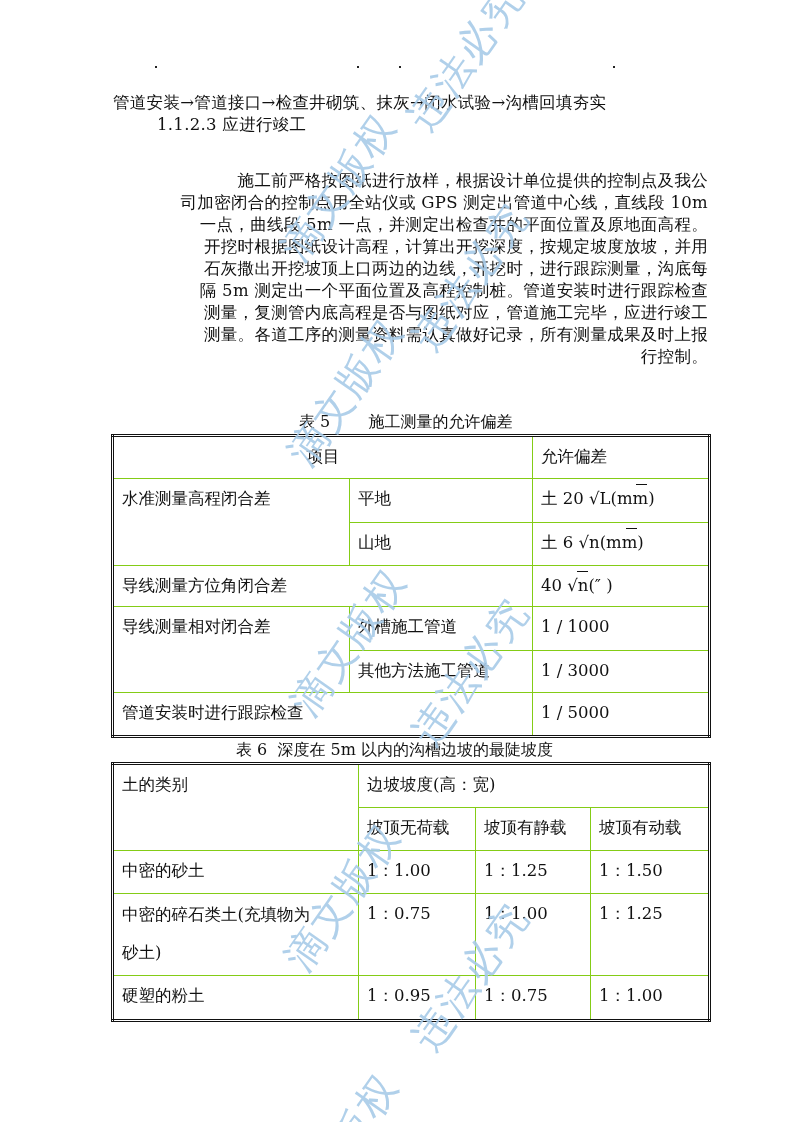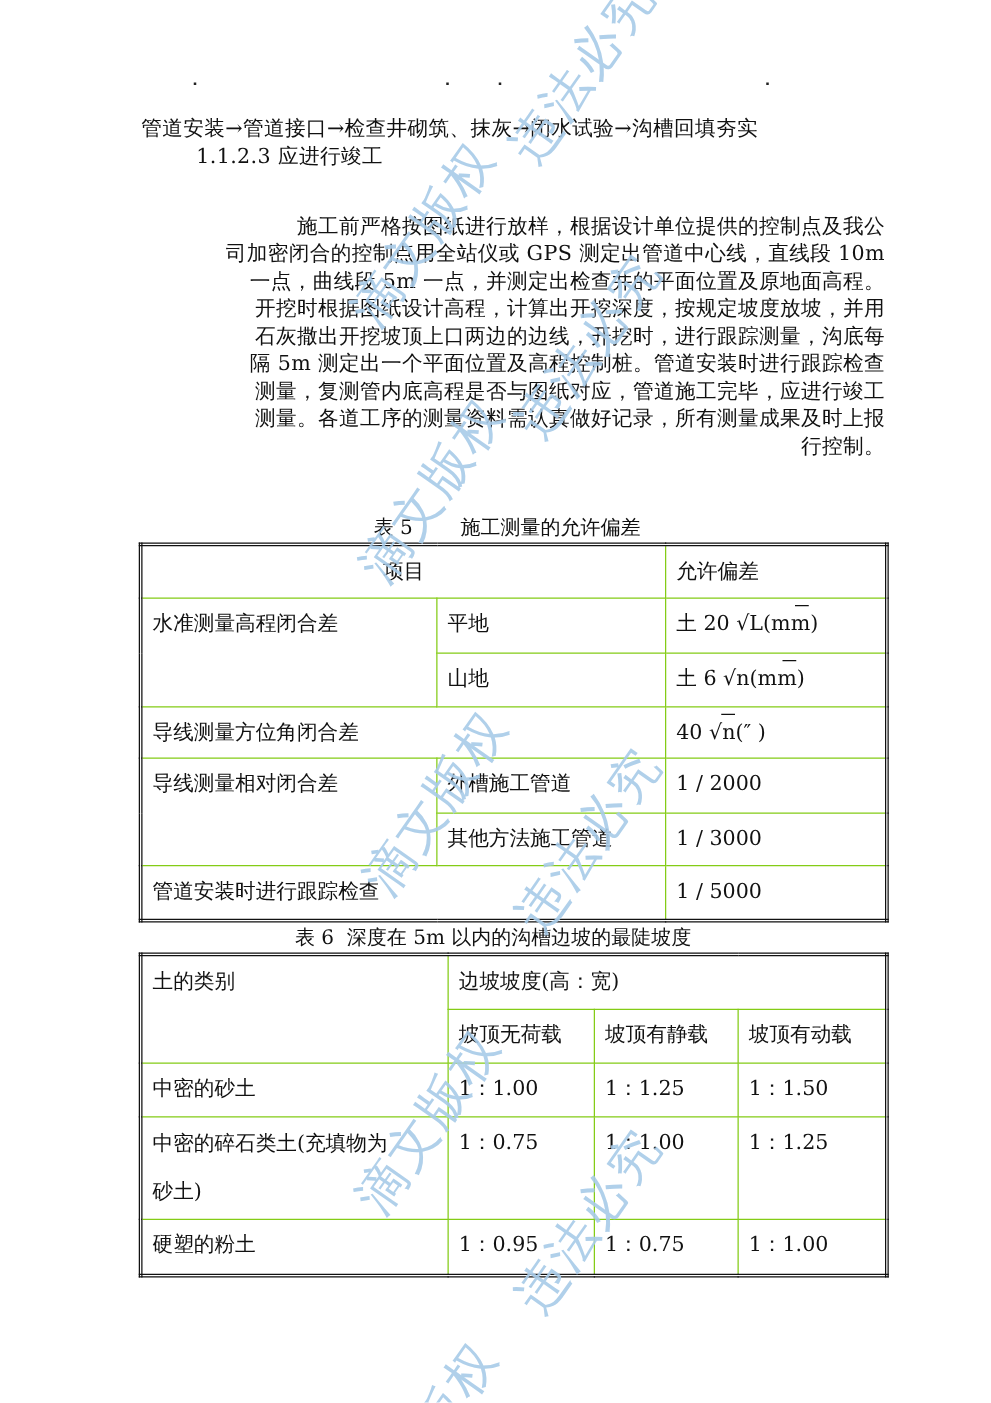--- a/index.html
+++ b/index.html
@@ -98,21 +98,21 @@
       </td>
     </tr>
     <tr style="height:44px;">
       <td rowspan="2">
         <span class="cell-text">导线测量相对闭合差</span>
       </td>
       <td>
         <span class="cell-text">外槽施工管道</span>
       </td>
       <td>
-        <span class="cell-text">1 / 2000</span>
+        <span class="cell-text">1 / 1000</span>
       </td>
     </tr>
     <tr style="height:42px;">
       <td>
         <span class="cell-text">其他方法施工管道</span>
       </td>
       <td>
         <span class="cell-text">1 / 3000</span>
       </td>
     </tr>

